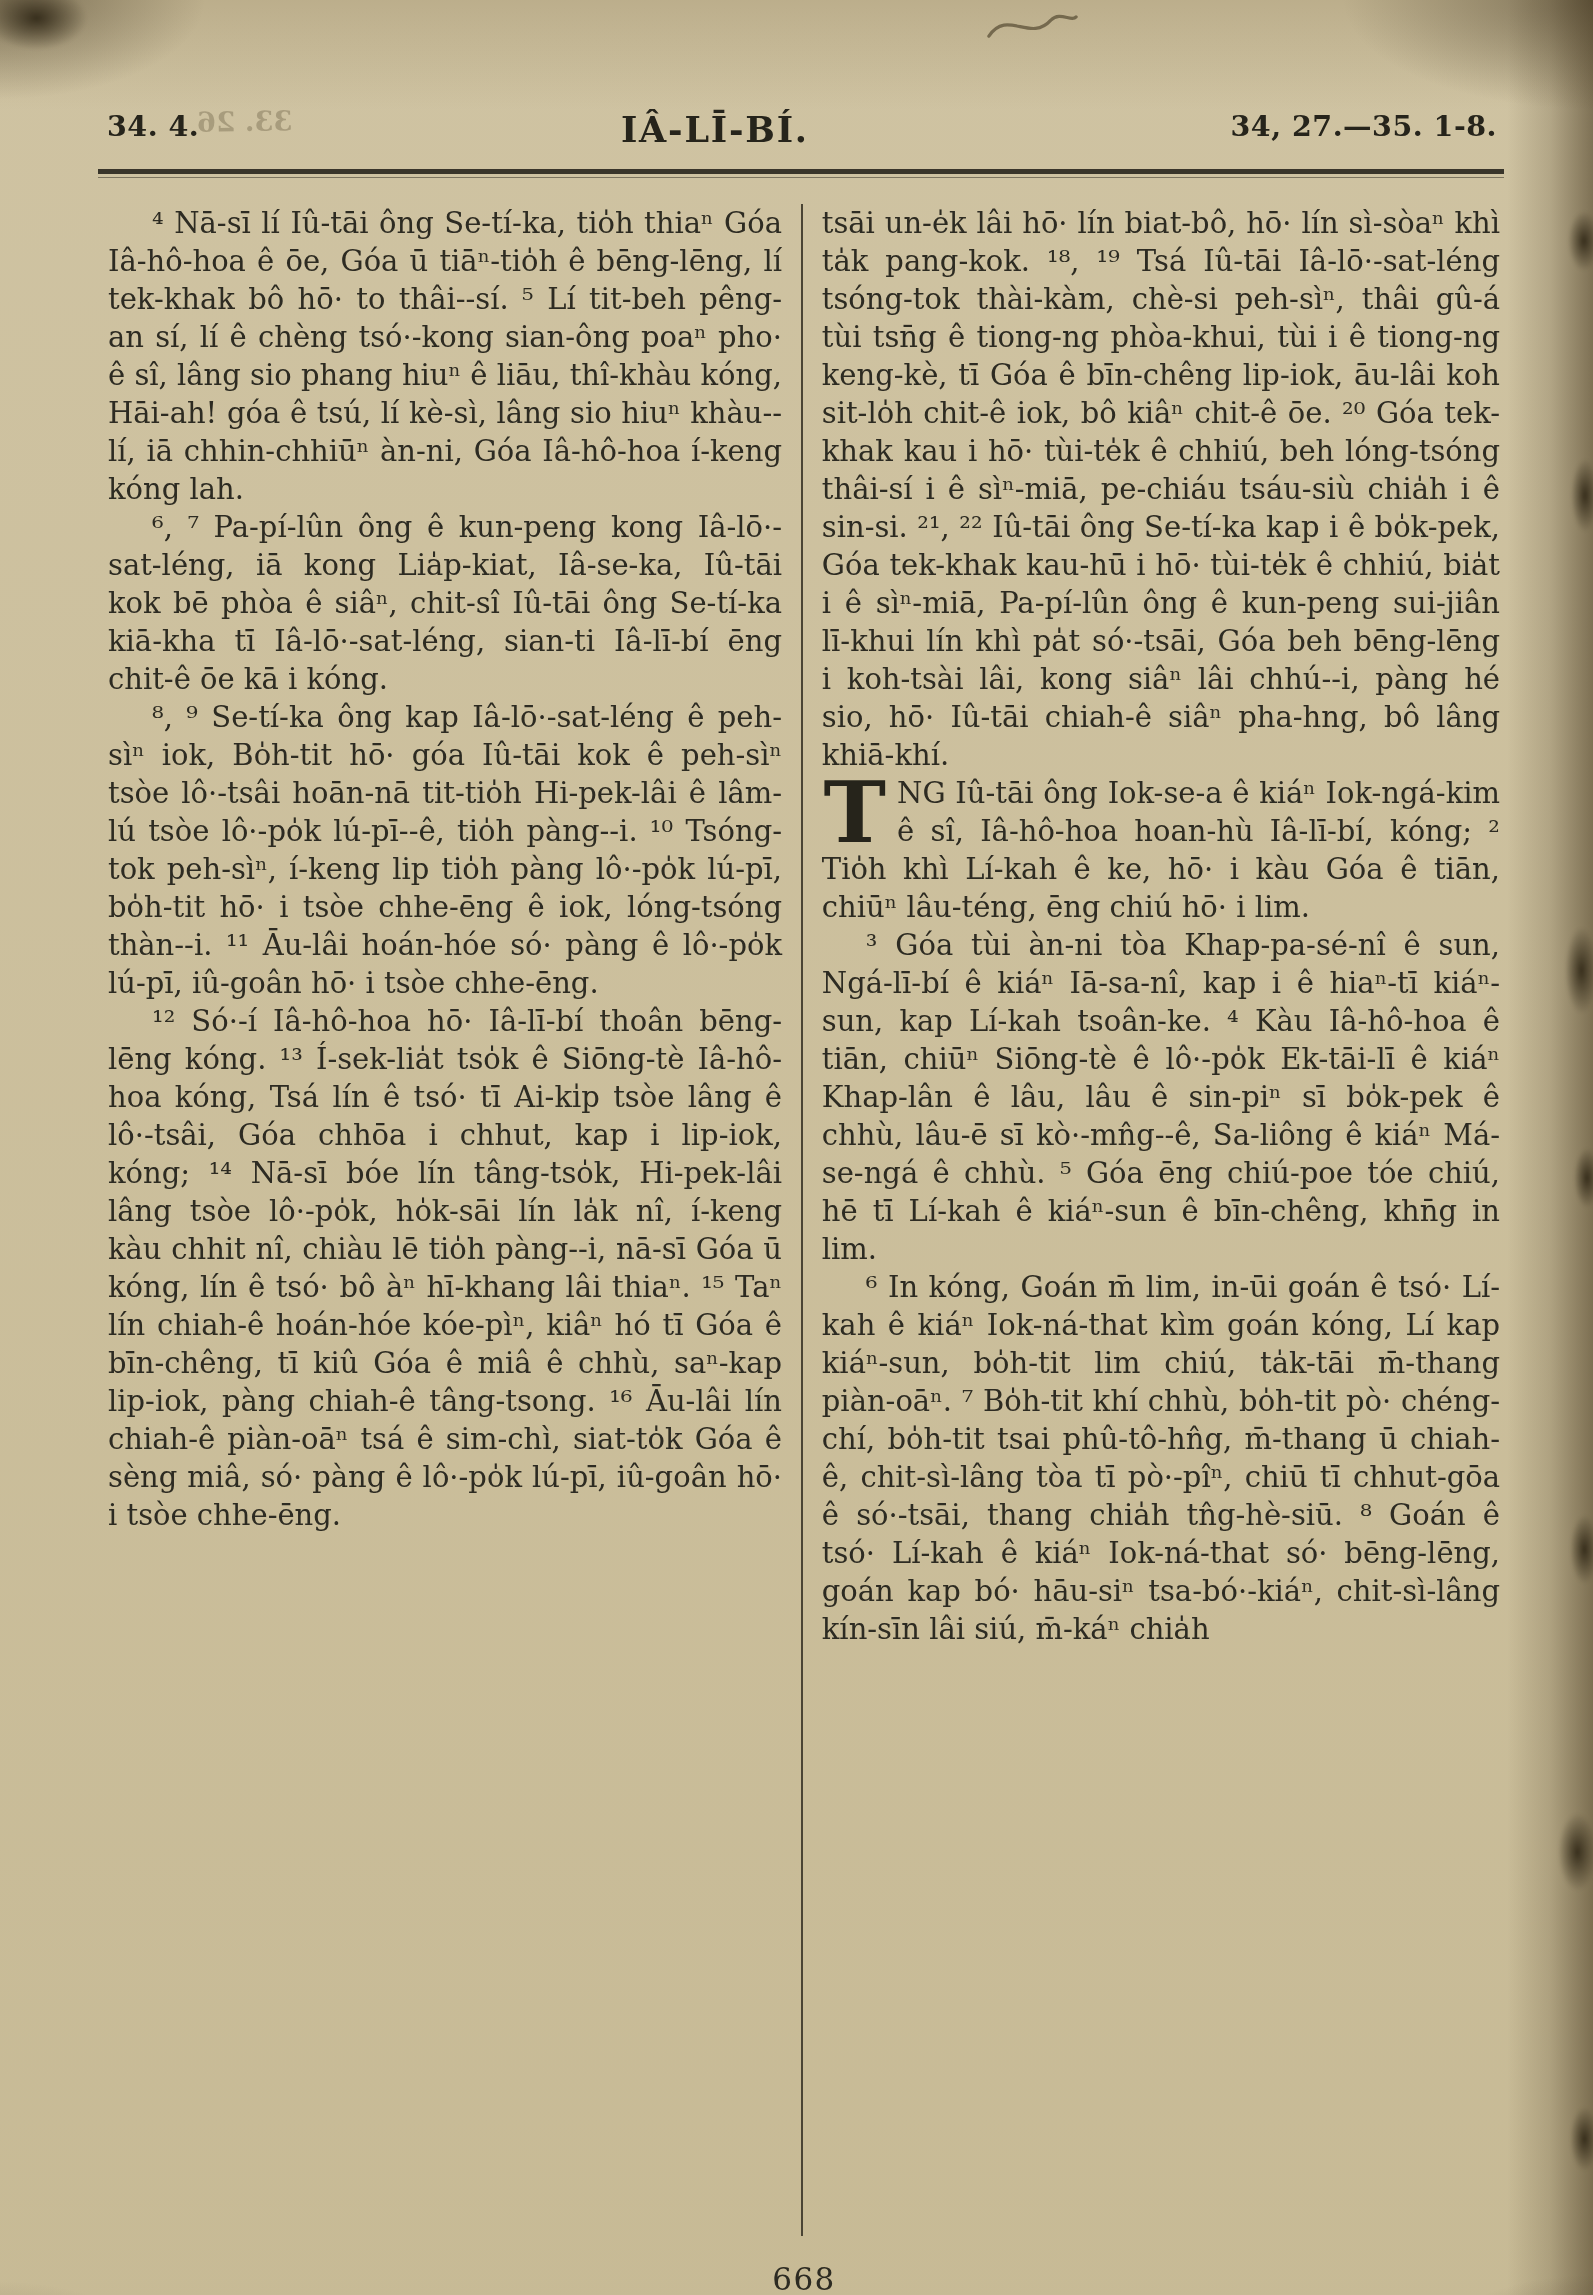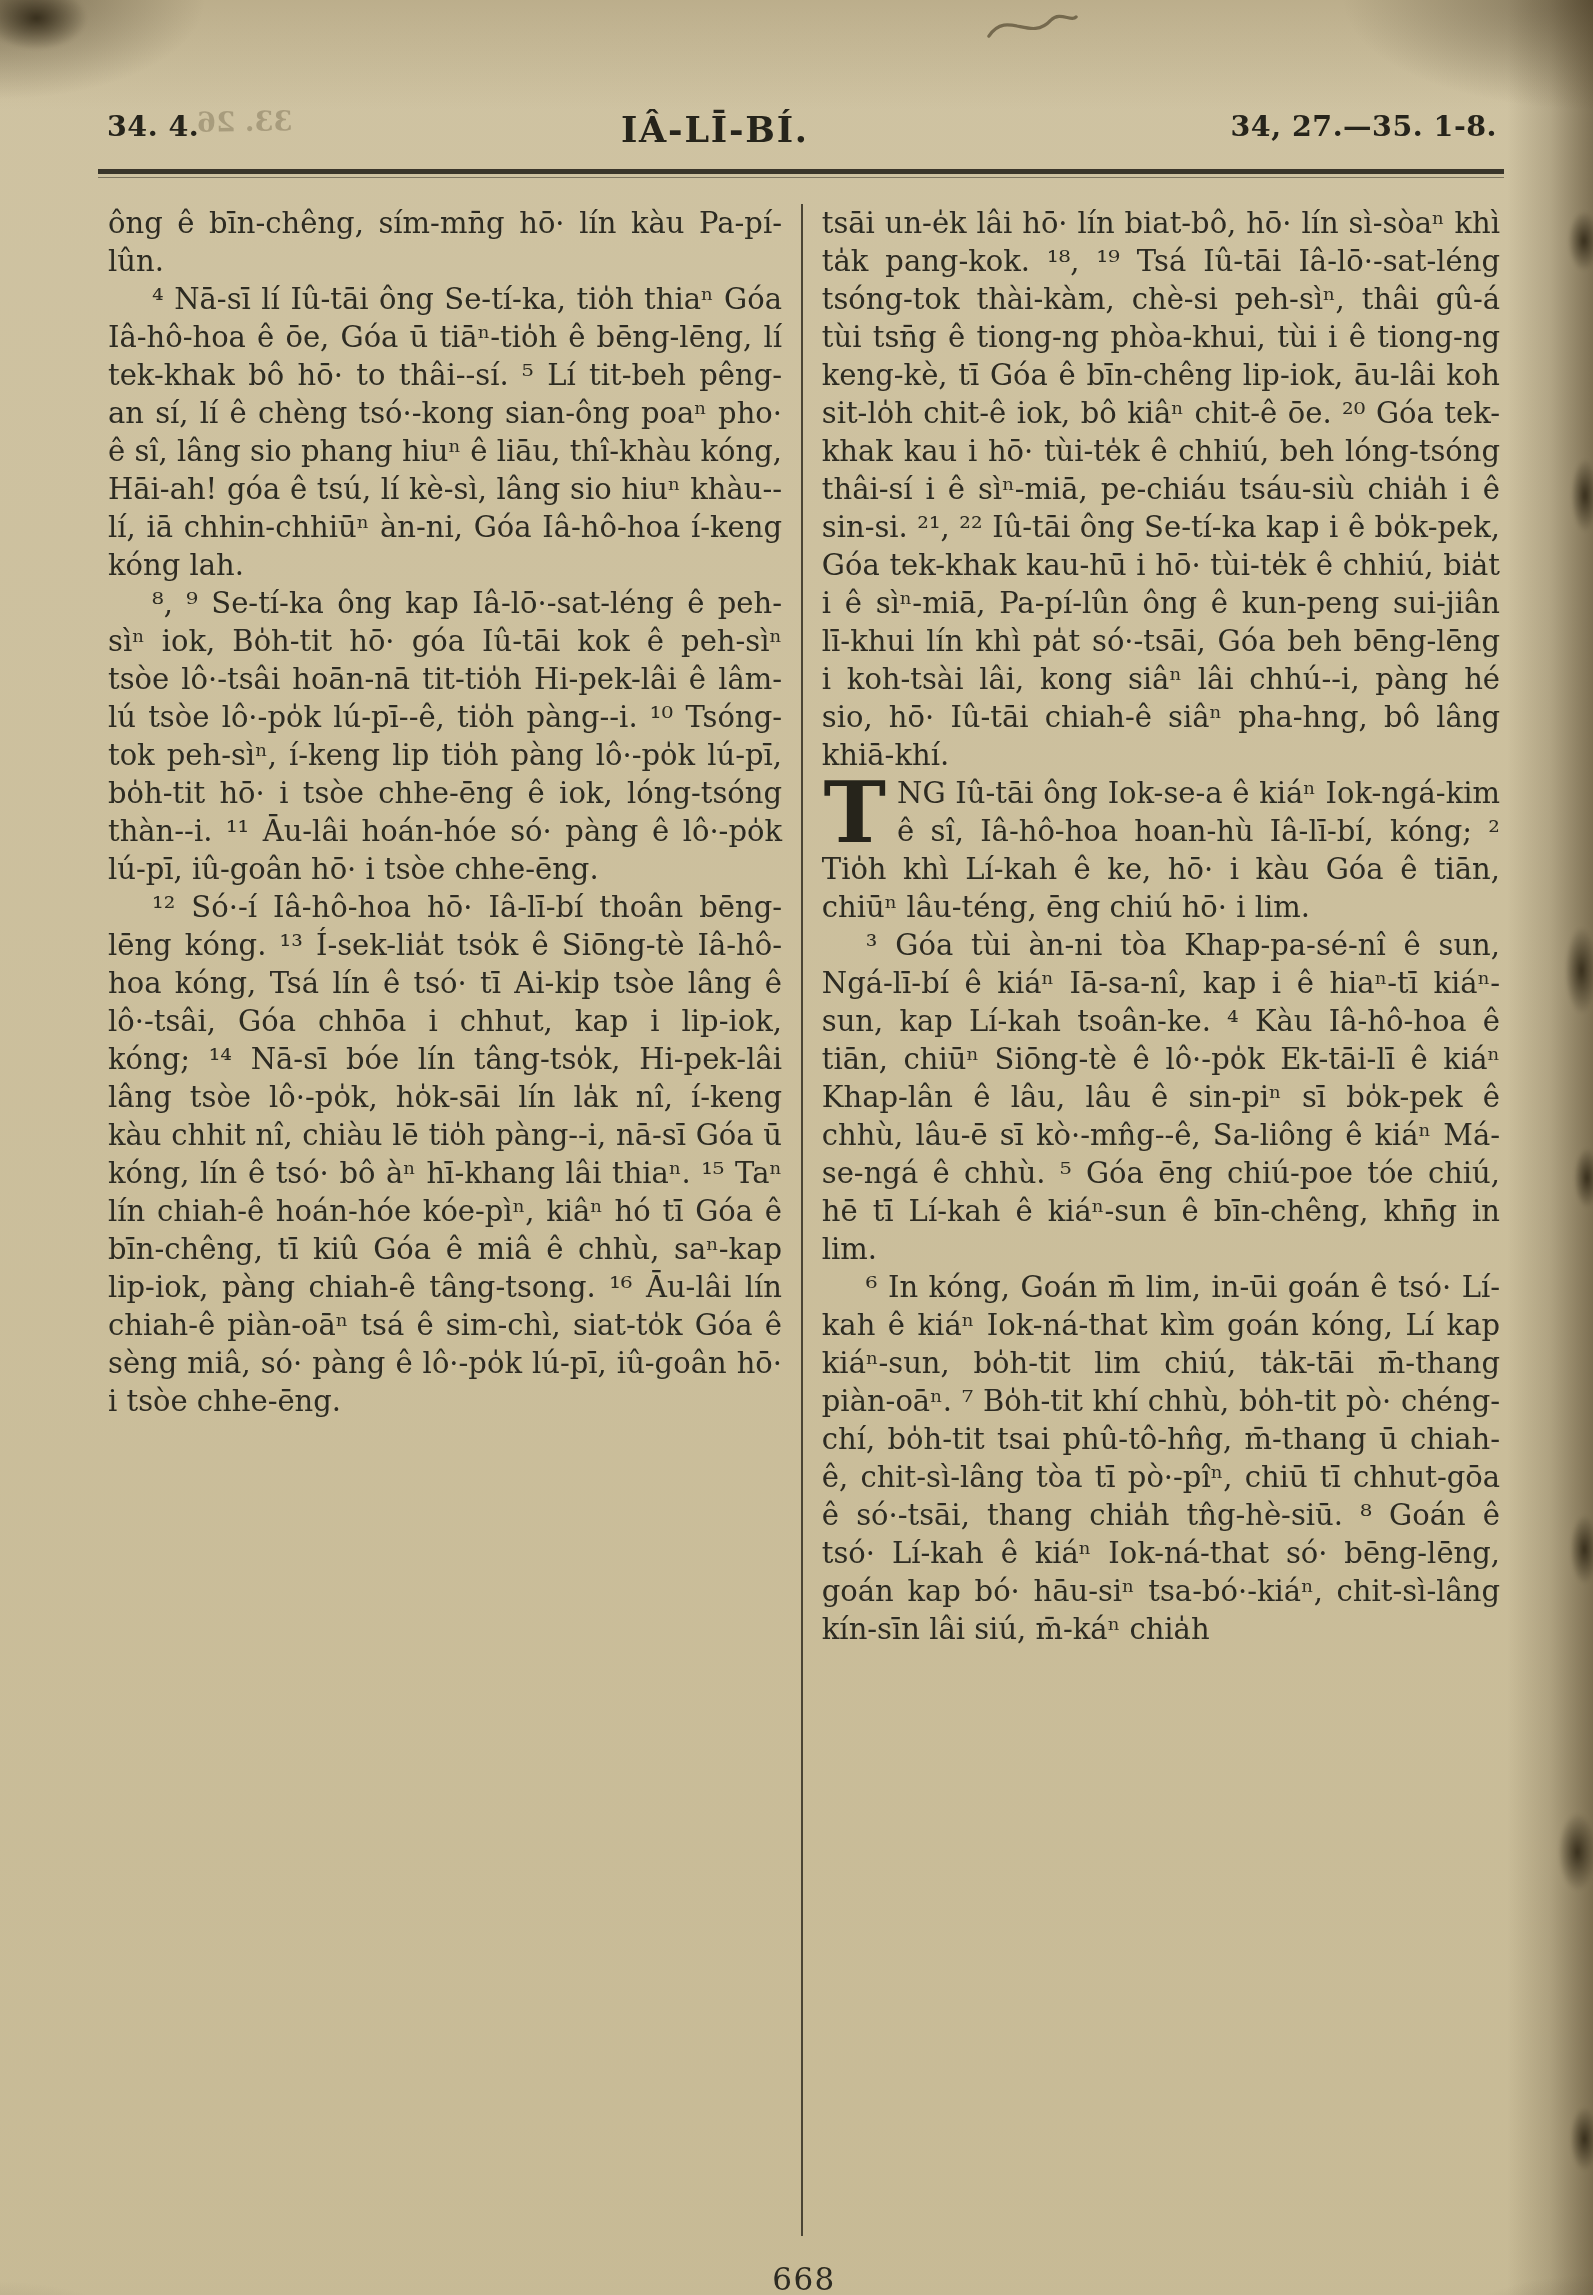--- a/index.html
+++ b/index.html
@@ -99,22 +99,22 @@
     <span>34. 4.</span>
     <span class="title">IÂ-LĪ-BÍ.</span>
     <span>34, 27.—35. 1-8.</span>
   </div>
 
   <div class="rule"></div>
 
   <div class="columns">
 
     <div class="col col-left">
-      <p class="noindent">ông ê bīn-chêng, sím-mn̄g hō· lín kàu Pa-pí-lûn.</p>
       <p>⁴ Nā-sī lí Iû-tāi ông Se-tí-ka, tio̍h thiaⁿ Góa Iâ-hô-hoa ê ōe, Góa ū tiāⁿ-tio̍h ê bēng-lēng, lí tek-khak bô hō· to thâi--sí. ⁵ Lí tit-beh pêng-an sí, lí ê chèng tsó·-kong sian-ông poaⁿ pho· ê sî, lâng sio phang hiuⁿ ê liāu, thî-khàu kóng, Hāi-ah! góa ê tsú, lí kè-sì, lâng sio hiuⁿ khàu--lí, iā chhin-chhiūⁿ àn-ni, Góa Iâ-hô-hoa í-keng kóng lah.</p>
+      <p>⁶, ⁷ Pa-pí-lûn ông ê kun-peng kong Iâ-lō·-sat-léng, iā kong Lia̍p-kiat, Iâ-se-ka, Iû-tāi kok bē phòa ê siâⁿ, chit-sî Iû-tāi ông Se-tí-ka kiā-kha tī Iâ-lō·-sat-léng, sian-ti Iâ-lī-bí ēng chit-ê ōe kā i kóng.</p>
       <p>⁸, ⁹ Se-tí-ka ông kap Iâ-lō·-sat-léng ê peh-sìⁿ iok, Bo̍h-tit hō· góa Iû-tāi kok ê peh-sìⁿ tsòe lô·-tsâi hoān-nā tit-tio̍h Hi-pek-lâi ê lâm-lú tsòe lô·-po̍k lú-pī--ê, tio̍h pàng--i. ¹⁰ Tsóng-tok peh-sìⁿ, í-keng lip tio̍h pàng lô·-po̍k lú-pī, bo̍h-tit hō· i tsòe chhe-ēng ê iok, lóng-tsóng thàn--i. ¹¹ Āu-lâi hoán-hóe só· pàng ê lô·-po̍k lú-pī, iû-goân hō· i tsòe chhe-ēng.</p>
       <p>¹² Só·-í Iâ-hô-hoa hō· Iâ-lī-bí thoân bēng-lēng kóng. ¹³ Í-sek-lia̍t tso̍k ê Siōng-tè Iâ-hô-hoa kóng, Tsá lín ê tsó· tī Ai-ki̍p tsòe lâng ê lô·-tsâi, Góa chhōa i chhut, kap i lip-iok, kóng; ¹⁴ Nā-sī bóe lín tâng-tso̍k, Hi-pek-lâi lâng tsòe lô·-po̍k, ho̍k-sāi lín la̍k nî, í-keng kàu chhit nî, chiàu lē tio̍h pàng--i, nā-sī Góa ū kóng, lín ê tsó· bô àⁿ hī-khang lâi thiaⁿ. ¹⁵ Taⁿ lín chiah-ê hoán-hóe kóe-pìⁿ, kiâⁿ hó tī Góa ê bīn-chêng, tī kiû Góa ê miâ ê chhù, saⁿ-kap lip-iok, pàng chiah-ê tâng-tsong. ¹⁶ Āu-lâi lín chiah-ê piàn-oāⁿ tsá ê sim-chì, siat-to̍k Góa ê sèng miâ, só· pàng ê lô·-po̍k lú-pī, iû-goân hō· i tsòe chhe-ēng.</p>
     </div>
 
     <div class="divider"></div>
 
     <div class="col col-right">
       <p class="noindent">tsāi un-e̍k lâi hō· lín biat-bô, hō· lín sì-sòaⁿ khì ta̍k pang-kok. ¹⁸, ¹⁹ Tsá Iû-tāi Iâ-lō·-sat-léng tsóng-tok thài-kàm, chè-si peh-sìⁿ, thâi gû-á tùi tsn̄g ê tiong-ng phòa-khui, tùi i ê tiong-ng keng-kè, tī Góa ê bīn-chêng lip-iok, āu-lâi koh sit-lo̍h chit-ê iok, bô kiâⁿ chit-ê ōe. ²⁰ Góa tek-khak kau i hō· tùi-te̍k ê chhiú, beh lóng-tsóng thâi-sí i ê sìⁿ-miā, pe-chiáu tsáu-siù chia̍h i ê sin-si. ²¹, ²² Iû-tāi ông Se-tí-ka kap i ê bo̍k-pek, Góa tek-khak kau-hū i hō· tùi-te̍k ê chhiú, bia̍t i ê sìⁿ-miā, Pa-pí-lûn ông ê kun-peng sui-jiân lī-khui lín khì pa̍t só·-tsāi, Góa beh bēng-lēng i koh-tsài lâi, kong siâⁿ lâi chhú--i, pàng hé sio, hō· Iû-tāi chiah-ê siâⁿ pha-hng, bô lâng khiā-khí.</p>
       <p class="dropcap-para">
         <span class="dropcap">T</span>

